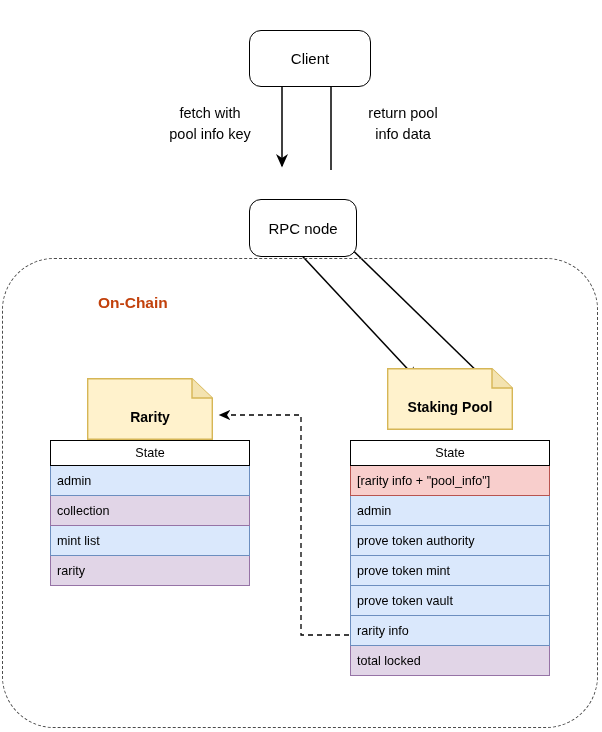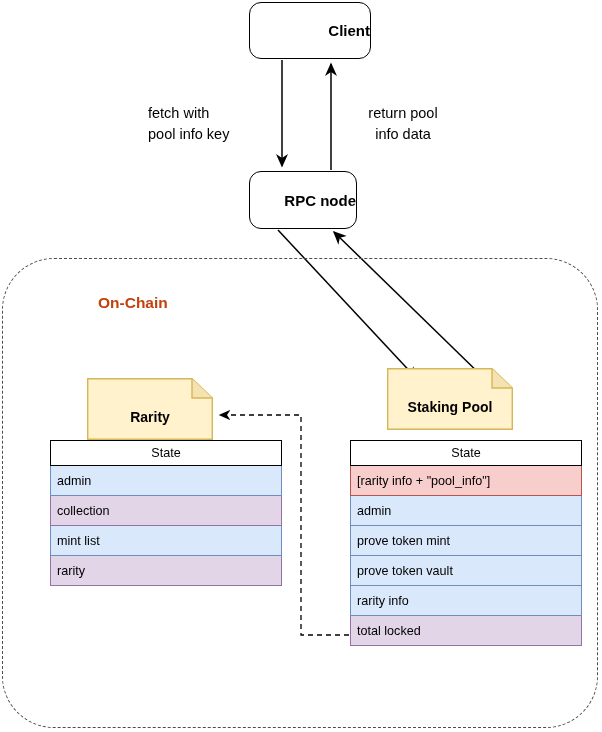--- a/index.html
+++ b/index.html
@@ -29,37 +29,38 @@
 
   
   .node-box {
     position: absolute;
     box-sizing: border-box;
     border: 1.6px solid #000000;
     border-radius: 12px;
     background: #ffffff;
     display: flex;
     align-items: center;
-    justify-content: flex-end;
-    font-weight: bold;
+    justify-content: center;
+    font-weight: normal;
     font-size: 15px;
     color: #000000;
+    margin-top: 28px;
   }
   #client-box { left: 249px; top: 2px; width: 122px; height: 57px; }
   #rpc-box    { left: 249px; top: 171px; width: 108px; height: 58px; }
 
   
   .edge-label {
     position: absolute;
     font-size: 14.5px;
     line-height: 21px;
     color: #000000;
     white-space: pre-line;
   }
-  #label-fetch  { left: 148px; top: 103px; width: 124px; text-align: left; }
+  #label-fetch  { left: 148px; top: 103px; width: 124px; text-align: center; }
   #label-return { left: 341px; top: 103px; width: 124px; text-align: center; }
 
   
   #onchain-container {
     position: absolute;
     left: 2px;
     top: 258px;
     width: 596px;
     height: 470px;
     box-sizing: border-box;
@@ -102,21 +103,21 @@
     color: #000000;
     padding-top: 16px;
     box-sizing: border-box;
   }
   #note-rarity { left: 87px; top: 378px; }
   #note-pool   { left: 387px; top: 368px; }
 
   
   .state-table {
     position: absolute;
-    width: 232px;
+    width: 200px;
     box-sizing: border-box;
     font-size: 12.6px;
   }
   #table-rarity { left: 50px; top: 440px; }
   #table-pool   { left: 350px; top: 440px; }
 
   .state-header {
     box-sizing: border-box;
     border: 1.4px solid #000000;
     background: #ffffff;
@@ -228,20 +229,23 @@
 
   <div class="state-table" id="table-pool">
     <div class="state-header">State</div>
     <div class="state-row key">
       <span>[rarity info + "pool_info"]</span>
     </div>
     <div class="state-row blue">
       <span>admin</span>
     </div>
     <div class="state-row blue">
+      <span>prove token authority</span>
+    </div>
+    <div class="state-row blue">
       <span>prove token mint</span>
     </div>
     <div class="state-row blue">
       <span>prove token vault</span>
     </div>
     <div class="state-row blue">
       <span>rarity info</span>
     </div>
     <div class="state-row purple">
       <span>total locked</span>

